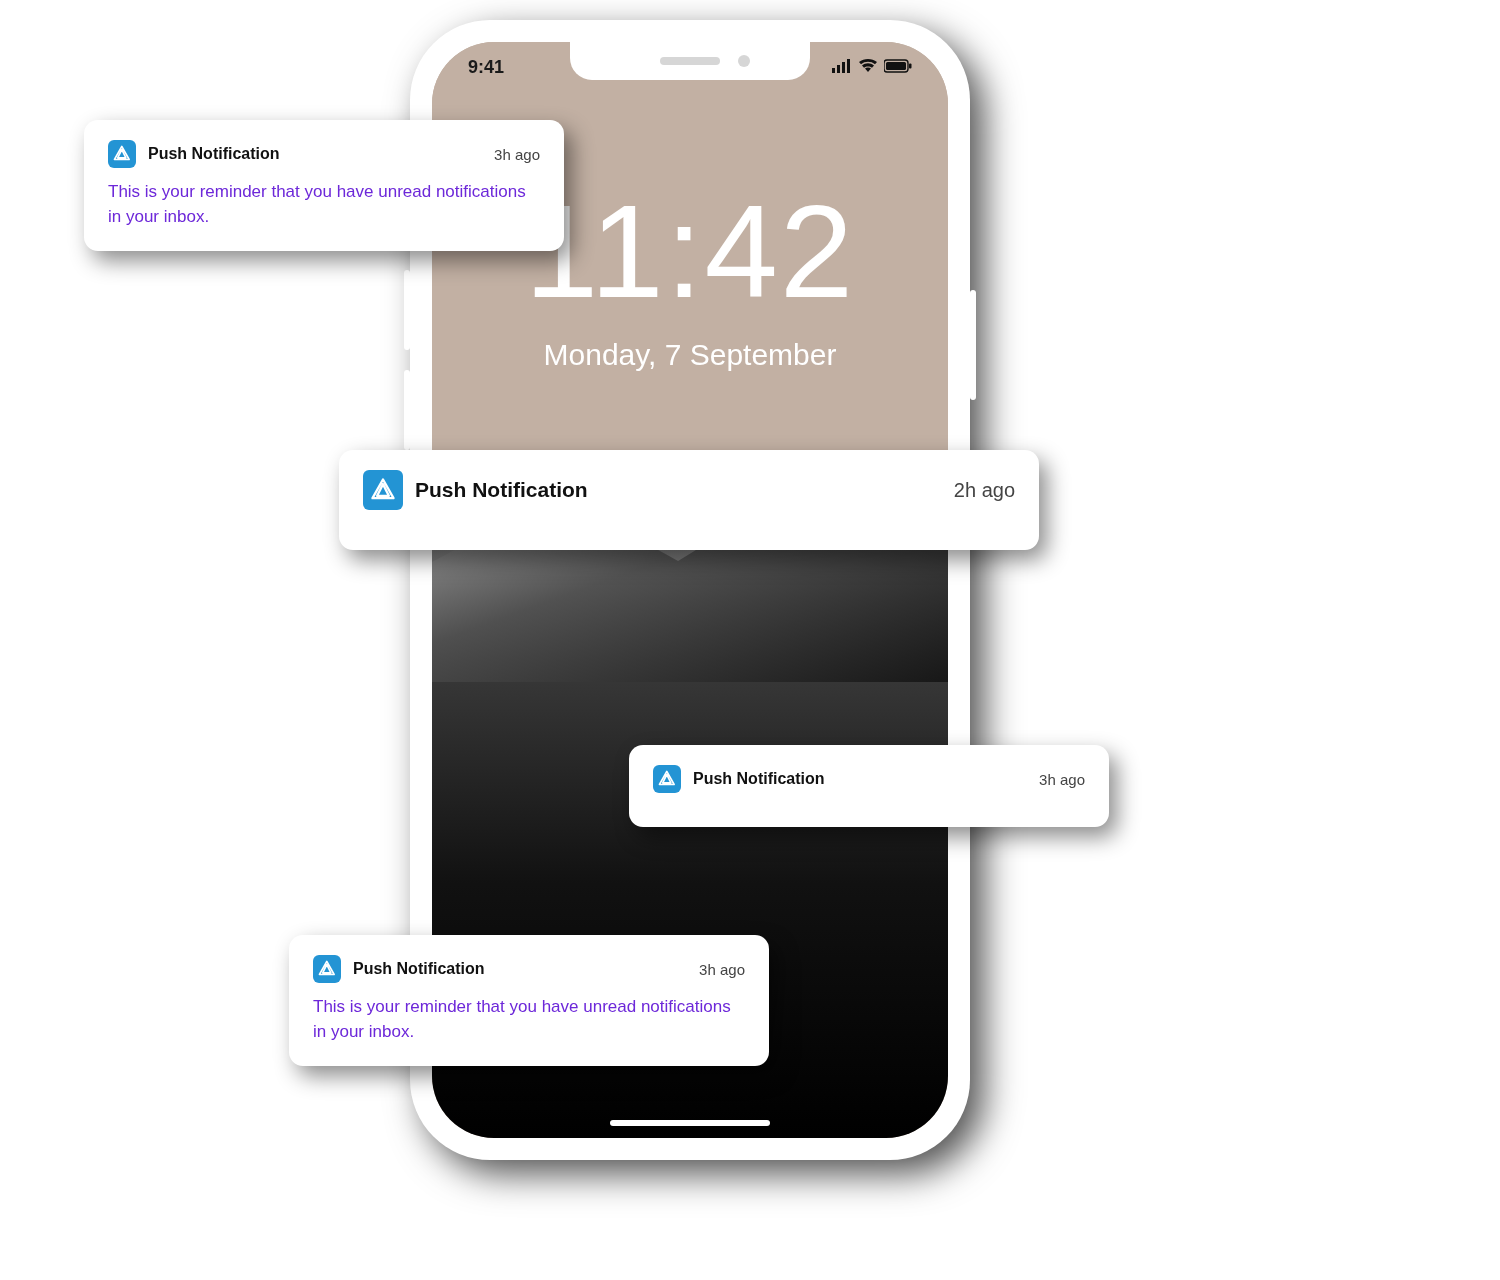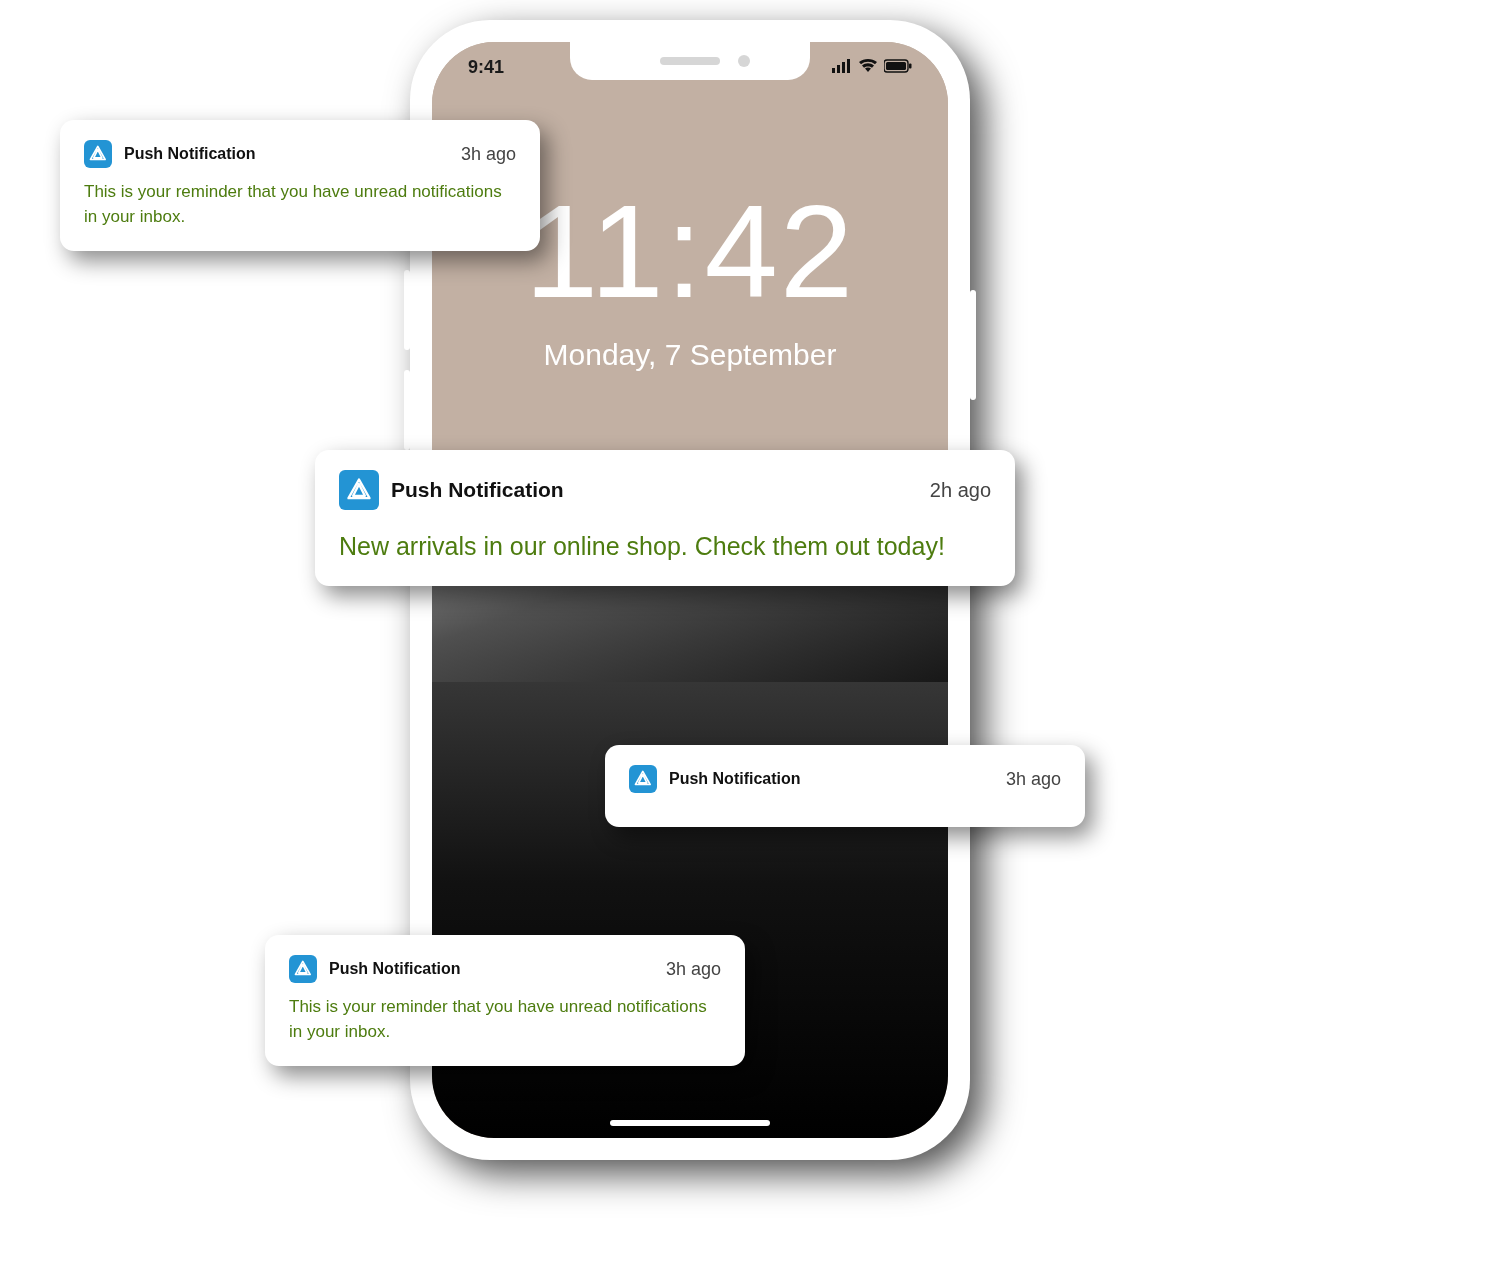--- a/index.html
+++ b/index.html
@@ -136,20 +136,21 @@
       width:160px; height:6px; border-radius:3px; background:#fff;
     }
 
     
     .notif {
       position: absolute;
       background: #fff;
       border-radius: 14px;
       box-shadow: 8px 10px 22px rgba(0,0,0,0.45);
       padding: 20px 24px 22px 24px;
+      margin-left: 24px;
     }
     .notif.small { width: 480px; }
     .notif.large { width: 700px; }
     .notif.large .notif-title { font-size: 21px; }
     .notif.large .notif-time { font-size: 20px; text-align: center; }
     .notif.large .notif-body { font-size: 25px; }
     .notif.large .notif-head { margin-bottom: 18px; }
     .notif.large .notif-icon{ width:40px; height:40px; }
 
     .notif-head {
@@ -170,25 +171,25 @@
     .notif-icon svg { width: 70%; height: 70%; }
     .notif-title {
       font-weight: 700;
       font-size: 16px;
       margin-left: 12px;
       color: #111;
     }
     .notif-time {
       margin-left: auto;
       color: #444;
-      font-size: 18px;
+      font-size: 15px;
     }
     .notif-body {
       font-size: 17px;
-      color: #4d7c0f;
+      color: #6d28d9;
       line-height: 1.45;
     }
 
     .n1 { left: 60px;  top: 120px; }
     .n2 { left: 315px; top: 450px; }
     .n3 { left: 605px; top: 745px; }
     .n4 { left: 265px; top: 935px; }
   </style>
 </head>
 <body>
@@ -261,21 +262,20 @@
   <div class="notif large n2">
     <div class="notif-head">
       <div class="notif-icon">
         <svg viewBox="0 0 24 24">
             <path d="M12 3 L21 19 H3 Z M12 7 L7 17 H17 Z" fill="none" stroke="#fff" stroke-width="2" stroke-linejoin="round"></path>
           </svg>
       </div>
       <div class="notif-title">Push Notification</div>
       <div class="notif-time">2h ago</div>
     </div>
-    <div class="notif-body">New arrivals in our online shop. Check them out today!</div>
   </div>
 
   <div class="notif small n3">
     <div class="notif-head">
       <div class="notif-icon">
         <svg viewBox="0 0 24 24">
             <path d="M12 3 L21 19 H3 Z M12 7 L7 17 H17 Z" fill="none" stroke="#fff" stroke-width="2" stroke-linejoin="round"></path>
           </svg>
       </div>
       <div class="notif-title">Push Notification</div>

